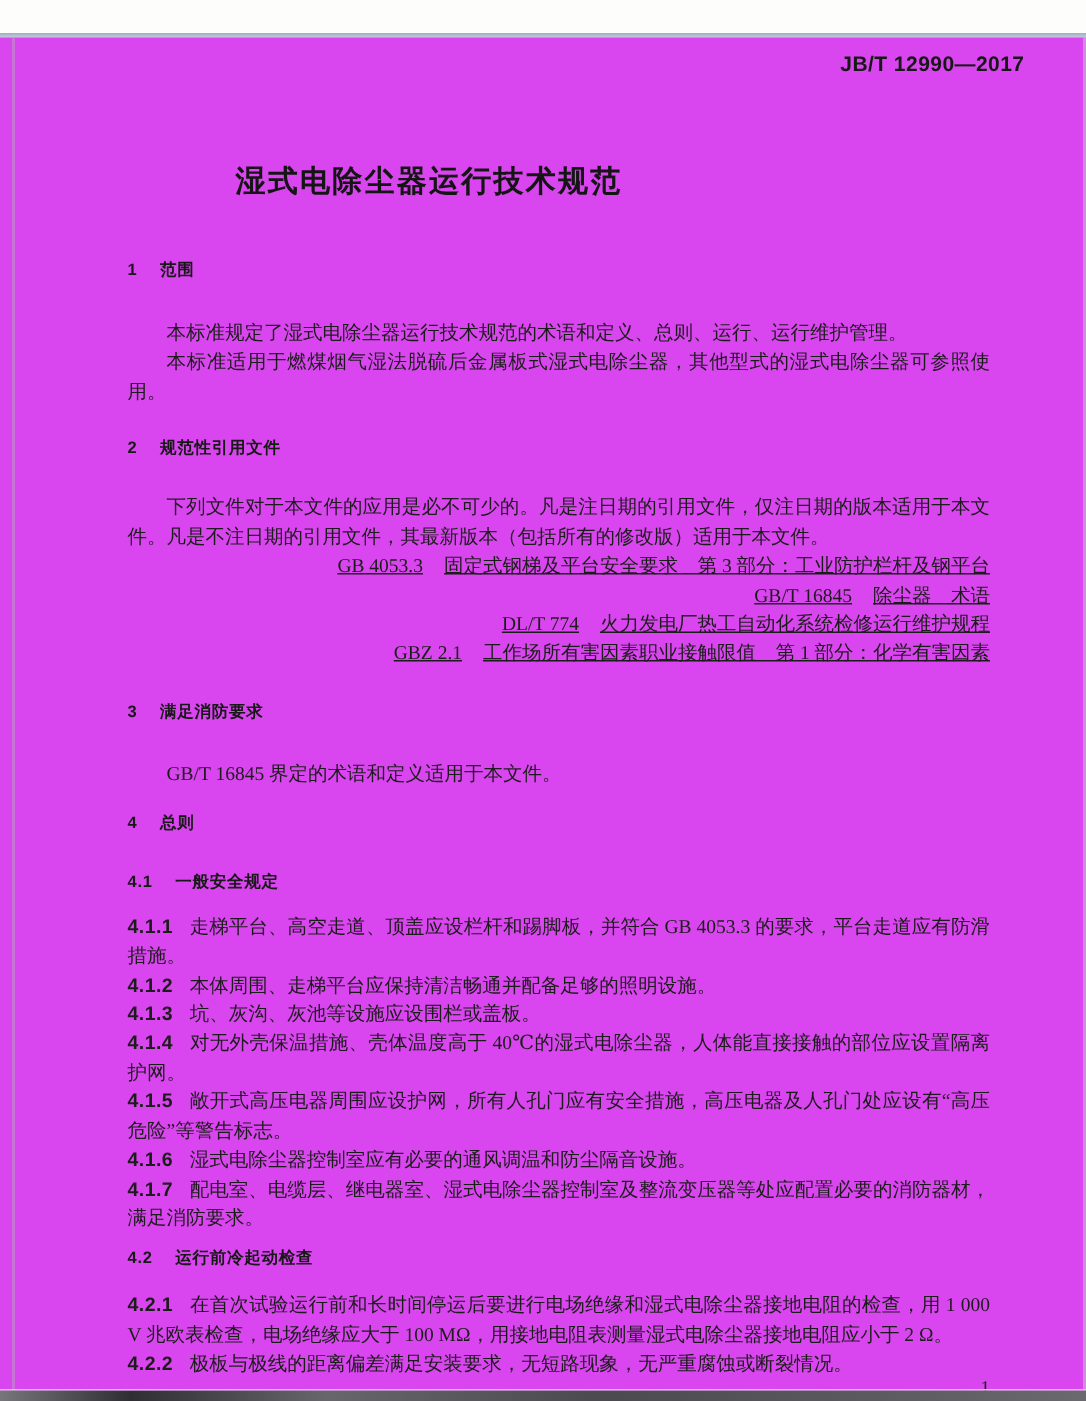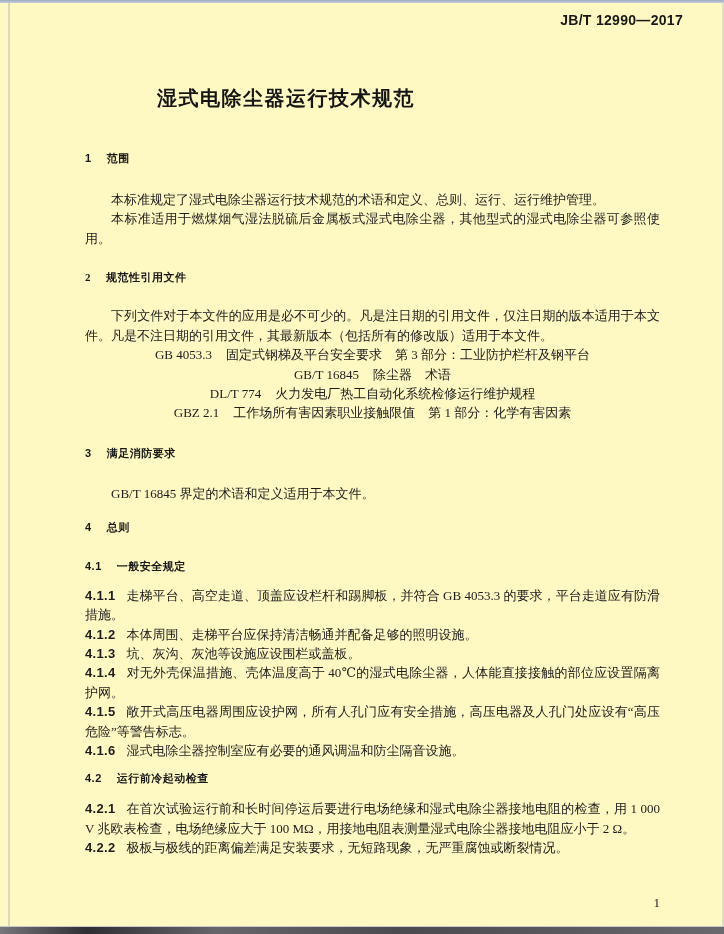--- a/index.html
+++ b/index.html
@@ -2,21 +2,21 @@
 <html><head>
 <meta charset="utf-8">
 <style>
   html,body{margin:0;padding:0;}
   body{
     width:724px;height:934px;position:relative;overflow:hidden;
     background:#fdfdfc;
     font-family:"Liberation Serif","DejaVu Serif",serif;
     color:#1d1c1c;
   }
-  .page{position:absolute;inset:0;background:#fef9c3;}
+  .page{position:absolute;inset:0;background:#d946ef;margin-top:22px;}
   
   .edge-top{position:absolute;top:0;left:0;right:0;height:3px;
     background:linear-gradient(#9fabc4,#c6cedd);}
   .edge-left{position:absolute;top:3px;bottom:7px;left:8px;width:2px;
     background:rgba(175,175,182,0.45);}
   .edge-right{position:absolute;top:3px;bottom:7px;right:0;width:2px;
     background:rgba(200,200,205,0.55);}
   .edge-bottom{position:absolute;left:0;right:0;bottom:0;height:7px;
     background:linear-gradient(90deg,#77777b 0%,#2f2f33 12%,#66666b 30%,#4a4a4f 55%,#5a5a5f 80%,#6a6a6e 100%);}
   .edge-bottom::before{content:"";position:absolute;top:-1px;left:0;right:0;height:1px;background:#c9c9cb;}
@@ -38,21 +38,21 @@
     font-size:13px;line-height:19.4px;text-align:justify;
   }
   .content p{margin:0;}
   .sec-h{
     font-family:"Liberation Sans","DejaVu Sans",sans-serif;
     font-weight:bold;font-size:11px;color:#181818;
     text-align:left;letter-spacing:.5px;
   }
   .h-num{display:inline-block;margin-right:15px;}
   .para{text-indent:26px;}
-  .ref-item{margin-left:28px;text-align:center;}
+  .ref-item{margin-left:28px;text-align:right;text-decoration:underline;}
   .ref-code{font-family:"Liberation Serif","DejaVu Serif",serif;margin-right:14px;}
   .clause .clause-num{
     font-family:"Liberation Sans","DejaVu Sans",sans-serif;
     font-weight:bold;margin-right:11px;letter-spacing:.3px;
   }
   .page-num{
     position:absolute;top:895px;right:64px;
     font-size:13px;color:#222;
   }
 </style>
@@ -68,39 +68,40 @@
   <div class="header-code">JB/T 12990—2017</div>
 
   <h1 class="doc-title">湿式电除尘器运行技术规范</h1>
 
   <div class="content">
 
     <p class="sec-h" style="margin-top:149px;"><span class="h-num">1</span><span>范围</span></p>
     <p class="para" style="margin-top:21.6px;">本标准规定了湿式电除尘器运行技术规范的术语和定义、总则、运行、运行维护管理。</p>
     <p class="para">本标准适用于燃煤烟气湿法脱硫后金属板式湿式电除尘器，其他型式的湿式电除尘器可参照使用。</p>
 
-    <p class="sec-h" style="margin-top:20.2px;font-family:Liberation Serif, serif;"><span class="h-num">2</span><span>规范性引用文件</span></p>
+    <p class="sec-h" style="margin-top:20.2px;"><span class="h-num">2</span><span>规范性引用文件</span></p>
     <p class="para" style="margin-top:18.6px;">下列文件对于本文件的应用是必不可少的。凡是注日期的引用文件，仅注日期的版本适用于本文件。凡是不注日期的引用文件，其最新版本（包括所有的修改版）适用于本文件。</p>
     <p class="ref-item"><span class="ref-code">GB 4053.3</span><span>固定式钢梯及平台安全要求　第 3 部分：工业防护栏杆及钢平台</span></p>
     <p class="ref-item"><span class="ref-code">GB/T 16845</span><span>除尘器　术语</span></p>
     <p class="ref-item"><span class="ref-code">DL/T 774</span><span>火力发电厂热工自动化系统检修运行维护规程</span></p>
     <p class="ref-item"><span class="ref-code">GBZ 2.1</span><span>工作场所有害因素职业接触限值　第 1 部分：化学有害因素</span></p>
 
     <p class="sec-h" style="margin-top:21px;"><span class="h-num">3</span><span>满足消防要求</span></p>
     <p class="para" style="margin-top:20.6px;">GB/T 16845 界定的术语和定义适用于本文件。</p>
 
     <p class="sec-h" style="margin-top:14.6px;"><span class="h-num">4</span><span>总则</span></p>
 
     <p class="sec-h" style="margin-top:19.6px;"><span class="h-num">4.1</span><span>一般安全规定</span></p>
     <p class="clause" style="margin-top:9.6px;"><span class="clause-num">4.1.1</span><span>走梯平台、高空走道、顶盖应设栏杆和踢脚板，并符合 GB 4053.3 的要求，平台走道应有防滑措施。</span></p>
     <p class="clause"><span class="clause-num">4.1.2</span><span>本体周围、走梯平台应保持清洁畅通并配备足够的照明设施。</span></p>
     <p class="clause"><span class="clause-num">4.1.3</span><span>坑、灰沟、灰池等设施应设围栏或盖板。</span></p>
     <p class="clause"><span class="clause-num">4.1.4</span><span>对无外壳保温措施、壳体温度高于 40℃的湿式电除尘器，人体能直接接触的部位应设置隔离护网。</span></p>
     <p class="clause"><span class="clause-num">4.1.5</span><span>敞开式高压电器周围应设护网，所有人孔门应有安全措施，高压电器及人孔门处应设有“高压危险”等警告标志。</span></p>
     <p class="clause"><span class="clause-num">4.1.6</span><span>湿式电除尘器控制室应有必要的通风调温和防尘隔音设施。</span></p>
+    <p class="clause"><span class="clause-num">4.1.7</span><span>配电室、电缆层、继电器室、湿式电除尘器控制室及整流变压器等处应配置必要的消防器材，满足消防要求。</span></p>
 
     <p class="sec-h" style="margin-top:8.8px;"><span class="h-num">4.2</span><span>运行前冷起动检查</span></p>
     <p class="clause" style="margin-top:10.6px;"><span class="clause-num">4.2.1</span><span>在首次试验运行前和长时间停运后要进行电场绝缘和湿式电除尘器接地电阻的检查，用 1 000 V 兆欧表检查，电场绝缘应大于 100 MΩ，用接地电阻表测量湿式电除尘器接地电阻应小于 2 Ω。</span></p>
     <p class="clause"><span class="clause-num">4.2.2</span><span>极板与极线的距离偏差满足安装要求，无短路现象，无严重腐蚀或断裂情况。</span></p>
 
   </div>
 
   <div class="page-num">1</div>
 
   <div class="edge-bottom"></div>

